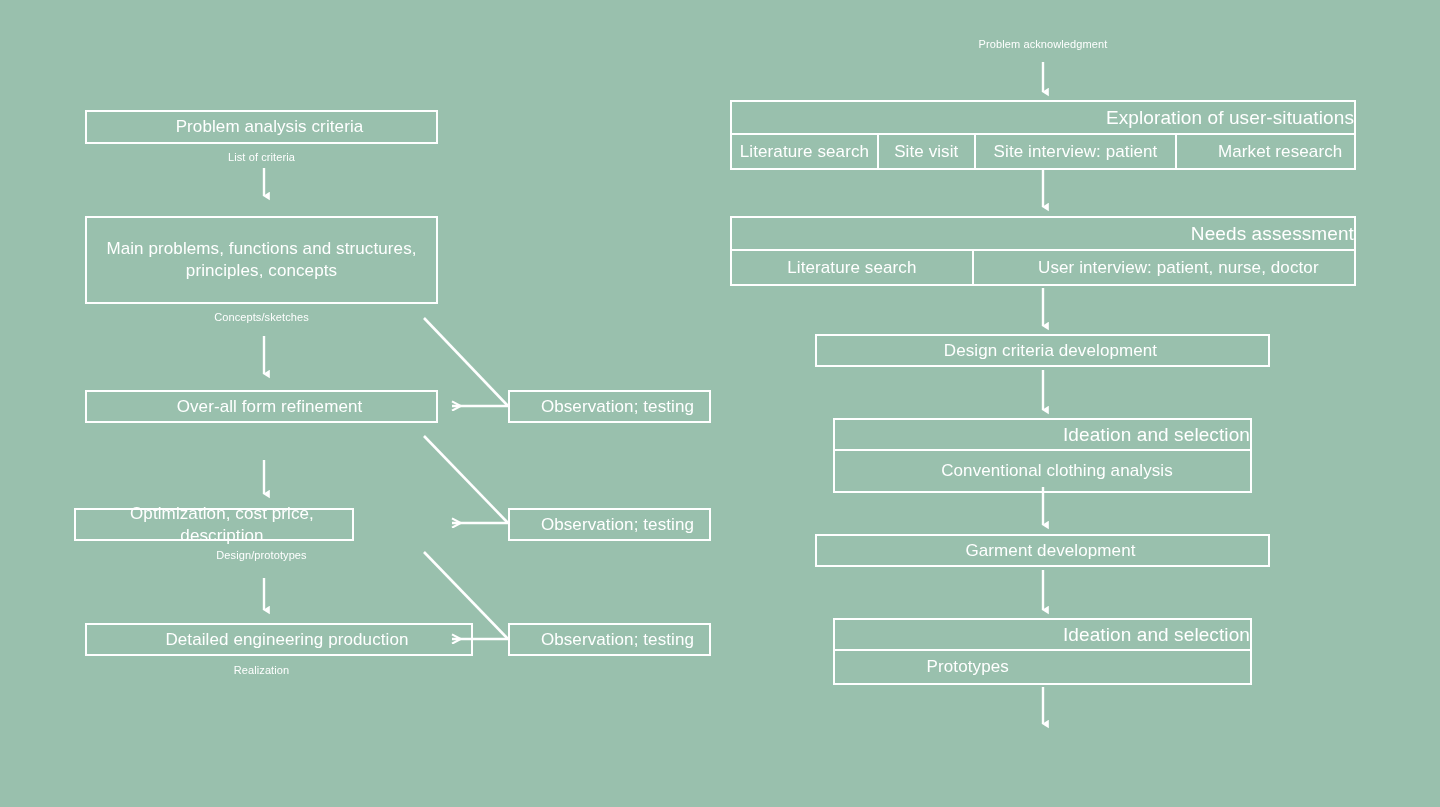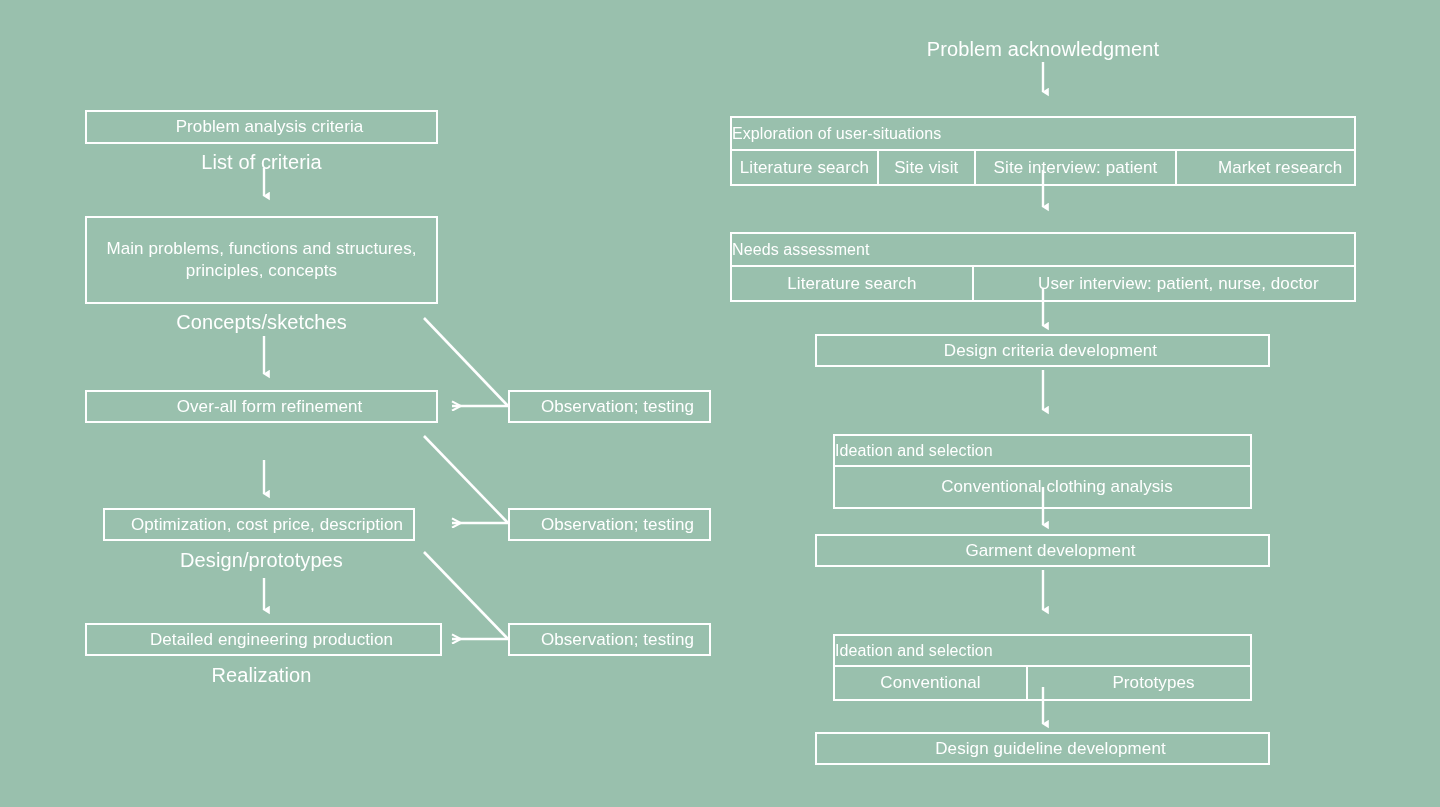--- a/index.html
+++ b/index.html
@@ -44,24 +44,23 @@
     box-sizing: border-box;
     display: flex;
     flex-direction: column;
     color: #fff;
   }
   .group .hdr {
     border: 2px solid #ffffff;
     box-sizing: border-box;
     display: flex;
     align-items: center;
-    justify-content: flex-start;
-    font-size: 16px;
-    letter-spacing: 0.1px;
-    margin-top: 16px;
+    justify-content: flex-end;
+    font-size: 19px;
+    letter-spacing: 0.1px;
   }
   .group .cells {
     display: flex;
     box-sizing: border-box;
     border: 2px solid #ffffff;
     border-top: 0;
   }
   .group .cells .cell {
     box-sizing: border-box;
     display: flex;
@@ -71,21 +70,21 @@
     letter-spacing: 0.1px;
     border-right: 2px solid #ffffff;
     padding: 12px 4px;
   }
   .group .cells .cell:last-child { border-right: 0; margin-left: 29px; }
 
   
   .label {
     position: absolute;
     color: #ffffff;
-    font-size: 20px;
+    font-size: 11px;
     letter-spacing: 0.1px;
     text-align: center;
     white-space: nowrap;
   }
 
   
   #wires {
     position: absolute;
     left: 0; top: 0;
     width: 1440px; height: 807px;
@@ -147,27 +146,27 @@
     <span>Main problems, functions and structures, principles, concepts</span>
   </div>
 
   <div class="label" style="left:85px; top:311px; width:353px;">Concepts/sketches</div>
 
   <div class="box" style="left:85px; top:390px; width:353px; height:33px;">
     <span>Over-all form refinement</span>
   </div>
 
 
-  <div class="box" style="left:103px; top:508px; width:312px; height:33px;">
+  <div class="box" style="left:74px; top:508px; width:280px; height:33px;">
     <span>Optimization, cost price, description</span>
   </div>
 
   <div class="label" style="left:85px; top:549px; width:353px;">Design/prototypes</div>
 
-  <div class="box" style="left:85px; top:623px; width:357px; height:33px;">
+  <div class="box" style="left:85px; top:623px; width:388px; height:33px;">
     <span>Detailed engineering production</span>
   </div>
 
   <div class="label" style="left:85px; top:664px; width:353px;">Realization</div>
 
   <div class="box" style="left:508px; top:390px; width:203px; height:33px;">
     <span>Observation; testing</span>
   </div>
 
   <div class="box" style="left:508px; top:508px; width:203px; height:33px;">
@@ -232,25 +231,19 @@
   <div class="box" style="left:815px; top:534px; width:455px; height:33px;">
     <span>Garment development</span>
   </div>
 
   <div class="group" style="left:833px; top:618px; width:419px;">
     <div class="hdr" style="height:33px;">
       <span>Ideation and selection</span>
     </div>
     <div class="cells" style="height:34px;">
       <div class="cell" style="width:50%;">
-        <span>Conventional</span>
-      </div>
-      <div class="cell" style="width:50%;">
         <span>Prototypes</span>
       </div>
     </div>
   </div>
 
-  <div class="box" style="left:815px; top:732px; width:455px; height:33px;">
-    <span>Design guideline development</span>
-  </div>
 
 </div>
 
 </body></html>

